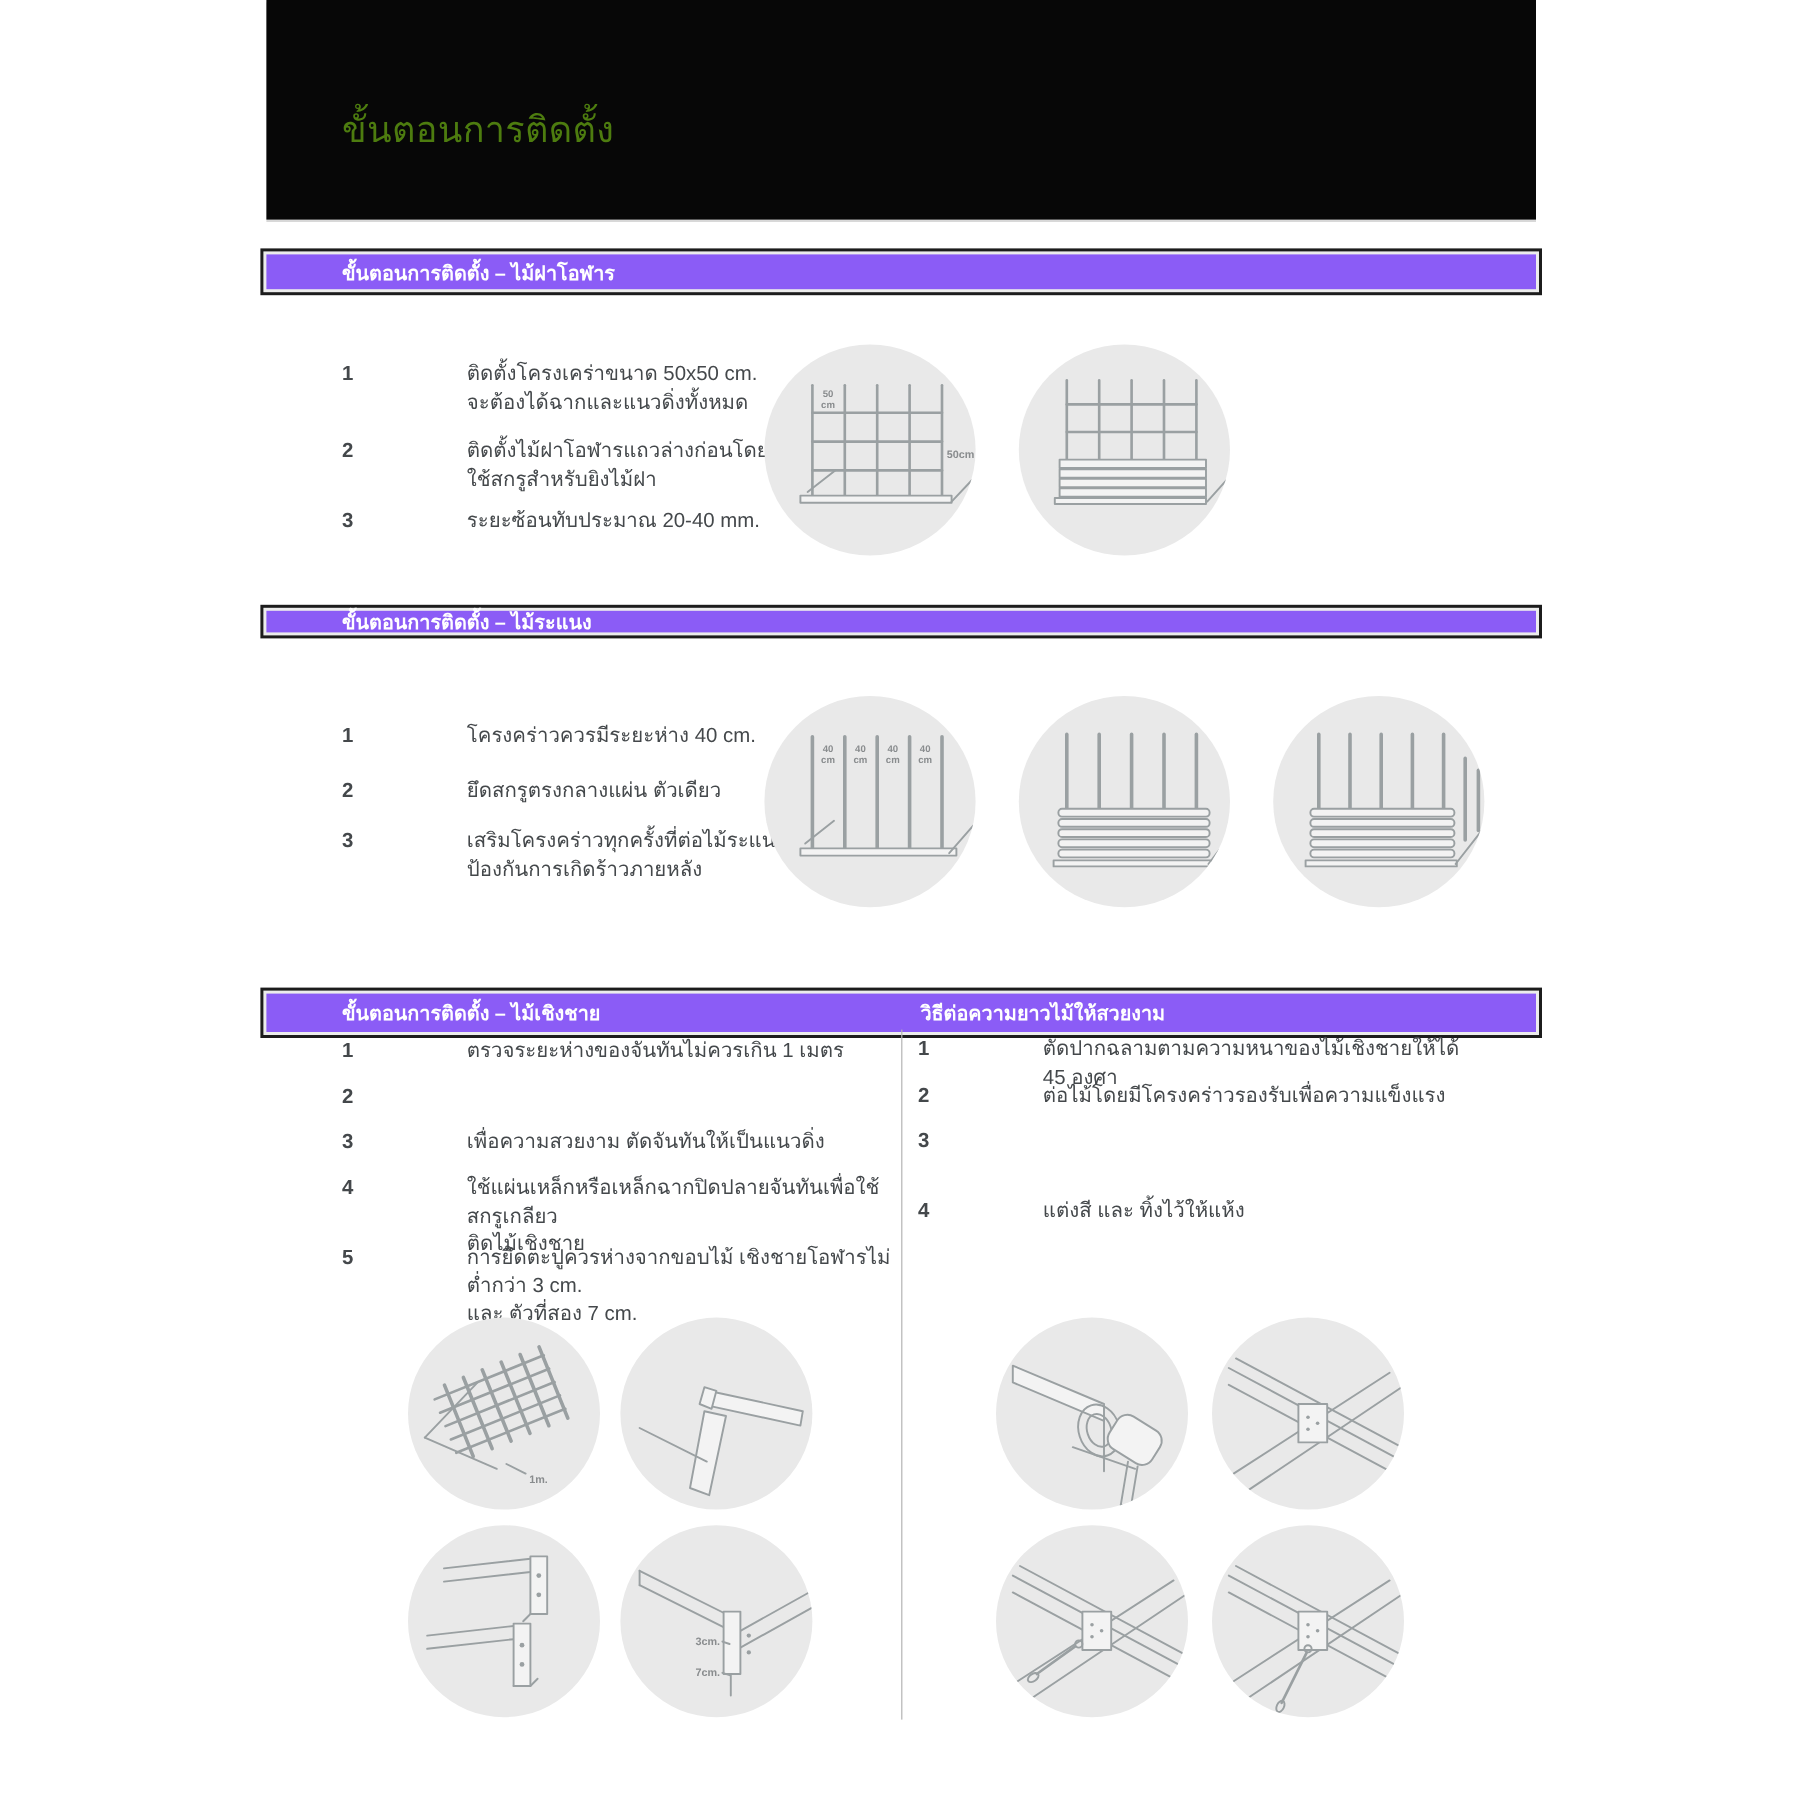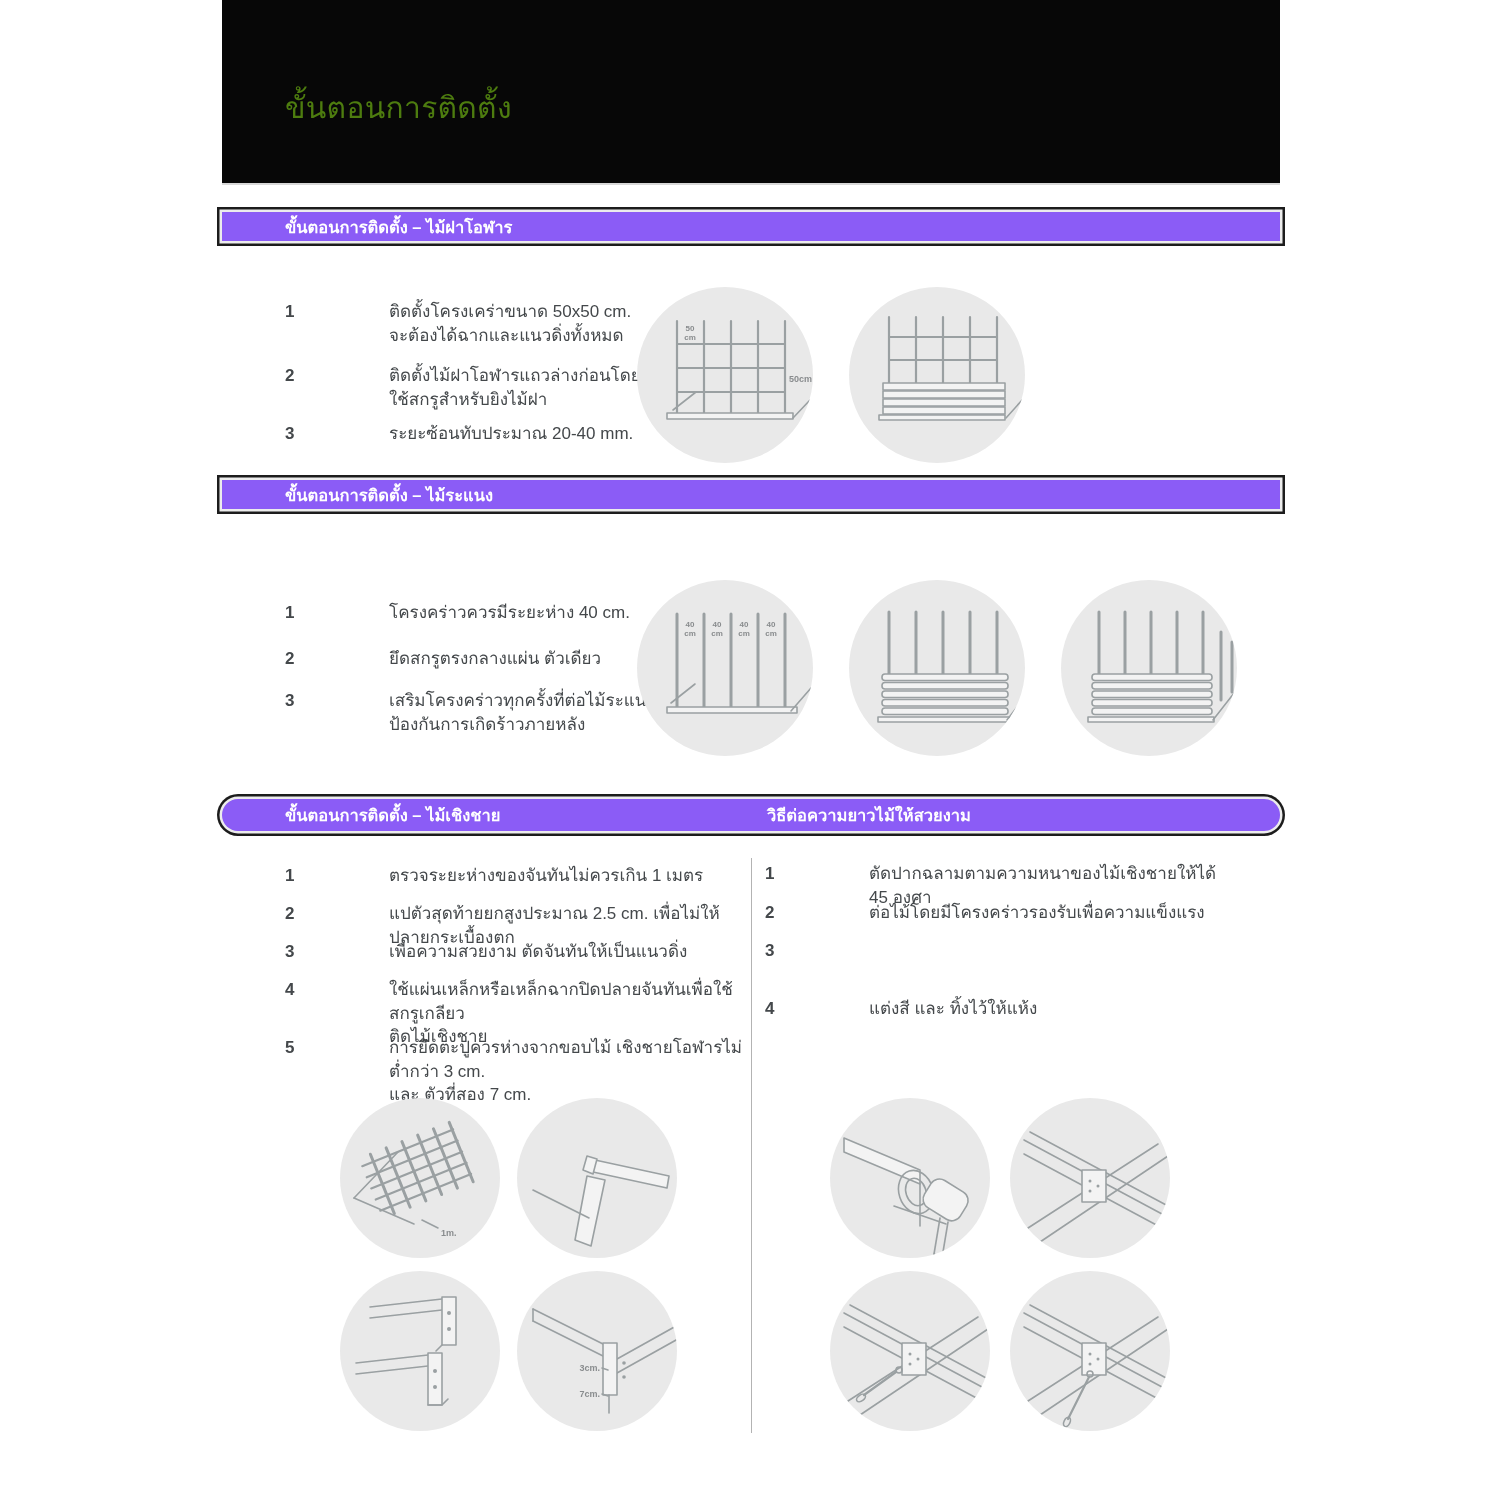--- a/index.html
+++ b/index.html
@@ -98,21 +98,21 @@
         <line class="m" x1="40" y1="73" x2="148" y2="73"></line>
       <rect class="fill" x="34" y="96" width="122" height="7"></rect>
         <rect class="fill" x="34" y="104" width="122" height="7"></rect>
       <rect class="fill" x="34" y="112" width="122" height="7"></rect>
         <rect class="fill" x="34" y="120" width="122" height="7"></rect>
       <rect class="fill" x="30" y="128" width="126" height="5"></rect>
       <line x1="157" y1="131" x2="174" y2="112"></line>
     </svg>
   </div>
 
-  <div class="bar" style="top:480px;height:29px;text-decoration:underline;">
+  <div class="bar" style="top:509px;height:18px;text-decoration:underline;">
     <span class="bar-label l">ขั้นตอนการติดตั้ง – ไม้ระแนง</span>
   </div>
 
   <div class="step" style="left:285px;top:601px;width:440px;">
     <span class="step-num">1</span>
     <span class="step-text">โครงคร่าวควรมีระยะห่าง 40 cm.</span>
   </div>
   <div class="step" style="left:285px;top:647px;width:440px;">
     <span class="step-num">2</span>
     <span class="step-text">ยึดสกรูตรงกลางแผ่น ตัวเดียว</span>
@@ -171,34 +171,33 @@
       <rect class="fill" x="31" y="111" width="120" height="6.5" rx="3"></rect>
       <rect class="fill" x="31" y="119.5" width="120" height="6.5" rx="3"></rect>
       <rect class="fill" x="31" y="128" width="120" height="6.5" rx="3"></rect>
       <rect class="fill" x="27" y="137" width="126" height="5"></rect>
       <line class="m2" x1="160" y1="52" x2="160" y2="120"></line>
       <line class="m2" x1="171" y1="62" x2="171" y2="112"></line>
       <line x1="152" y1="140" x2="177" y2="108"></line>
     </svg>
   </div>
 
-  <div class="bar" style="top:799px;height:32px;border-radius:16px;">
+  <div class="bar" style="top:828px;height:32px;">
     <span class="bar-label l">ขั้นตอนการติดตั้ง – ไม้เชิงชาย</span>
     <span class="bar-label r">วิธีต่อความยาวไม้ให้สวยงาม</span>
   </div>
 
   <div class="vdiv"></div>
 
   <div class="step" style="left:285px;top:864px;width:460px;">
     <span class="step-num">1</span>
     <span class="step-text">ตรวจระยะห่างของจันทันไม่ควรเกิน 1 เมตร</span>
   </div>
   <div class="step" style="left:285px;top:902px;width:460px;">
     <span class="step-num">2</span>
-    <span class="step-text">แปตัวสุดท้ายยกสูงประมาณ 2.5 cm. เพื่อไม่ให้ปลายกระเบื้องตก</span>
   </div>
   <div class="step" style="left:285px;top:940px;width:460px;">
     <span class="step-num">3</span>
     <span class="step-text">เพื่อความสวยงาม ตัดจันทันให้เป็นแนวดิ่ง</span>
   </div>
   <div class="step" style="left:285px;top:978px;width:460px;">
     <span class="step-num">4</span>
     <span class="step-text">ใช้แผ่นเหล็กหรือเหล็กฉากปิดปลายจันทันเพื่อใช้สกรูเกลียว
 ติดไม้เชิงชาย</span>
   </div>

